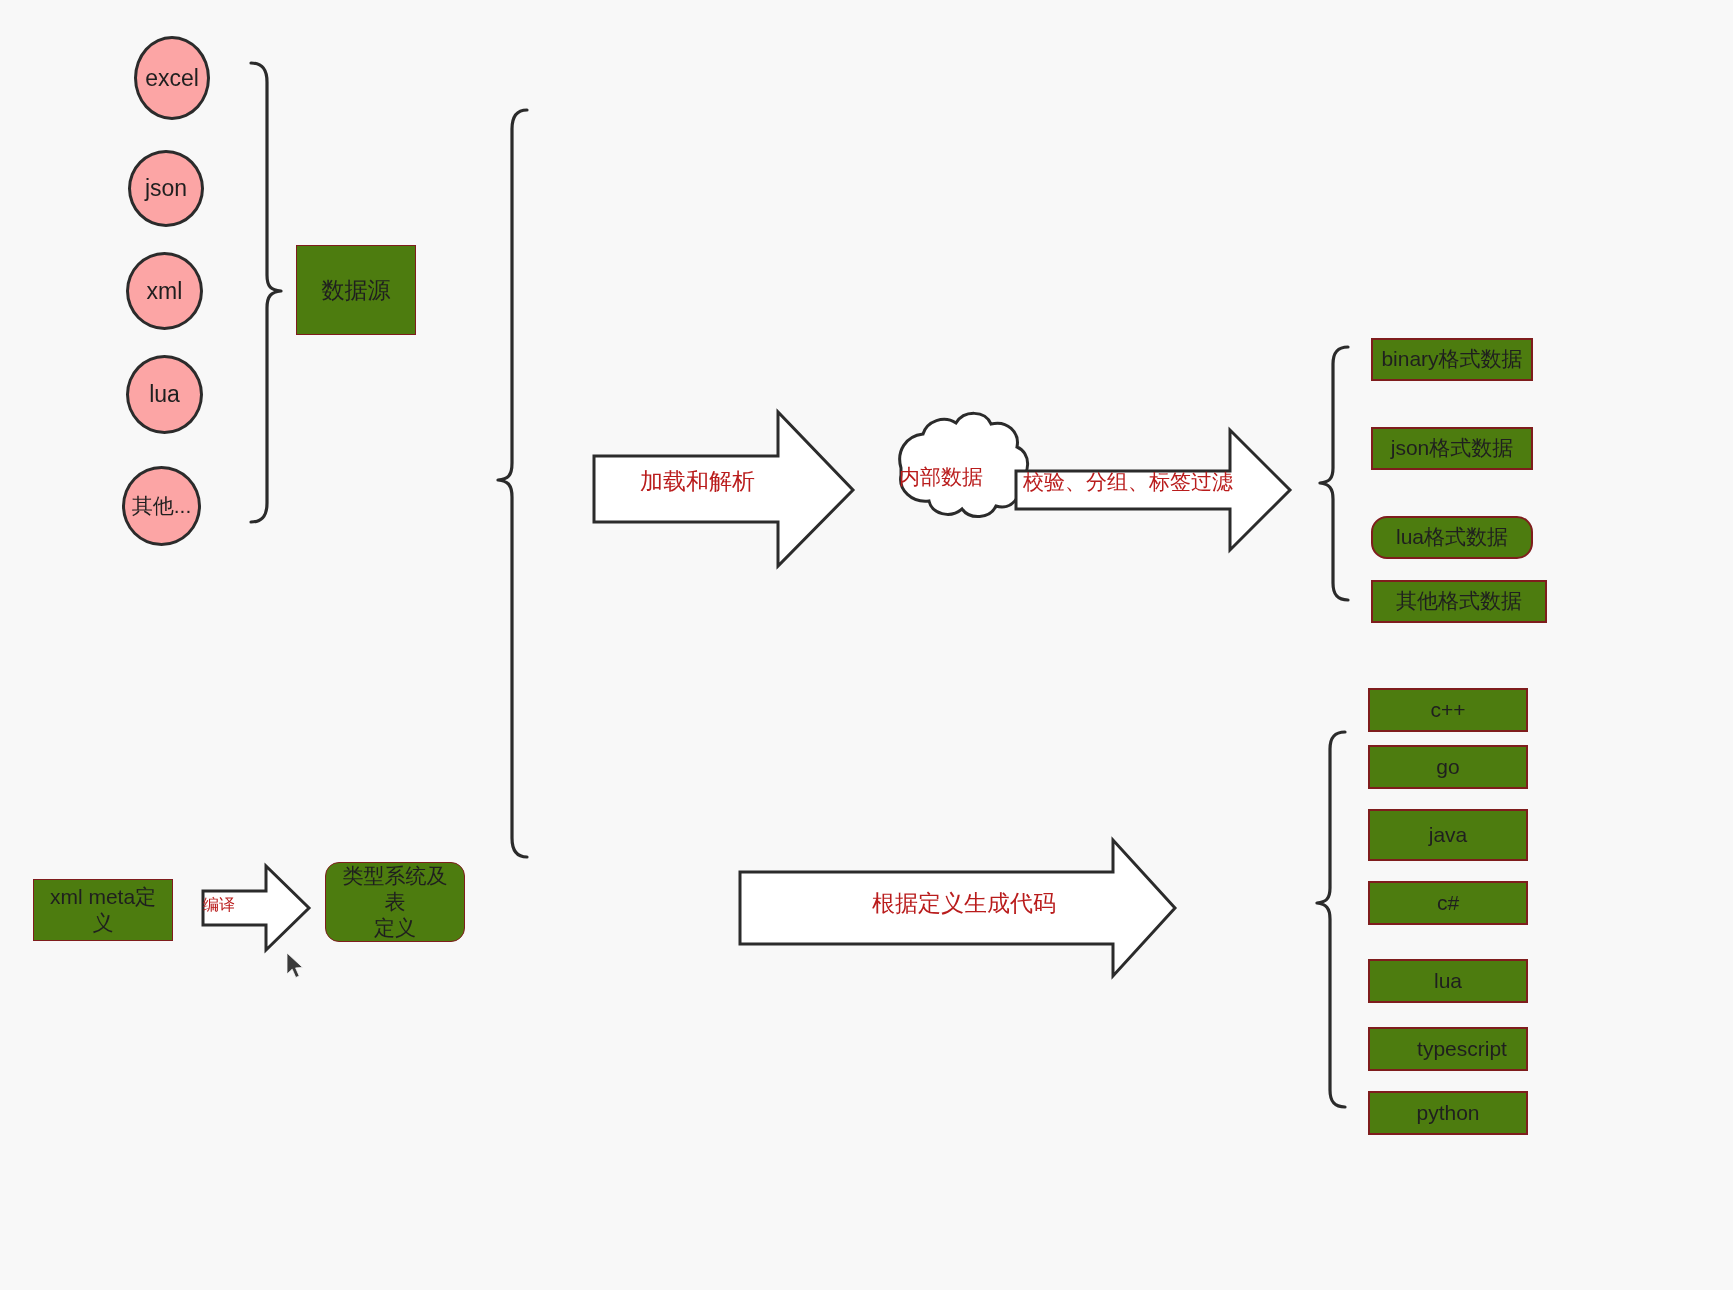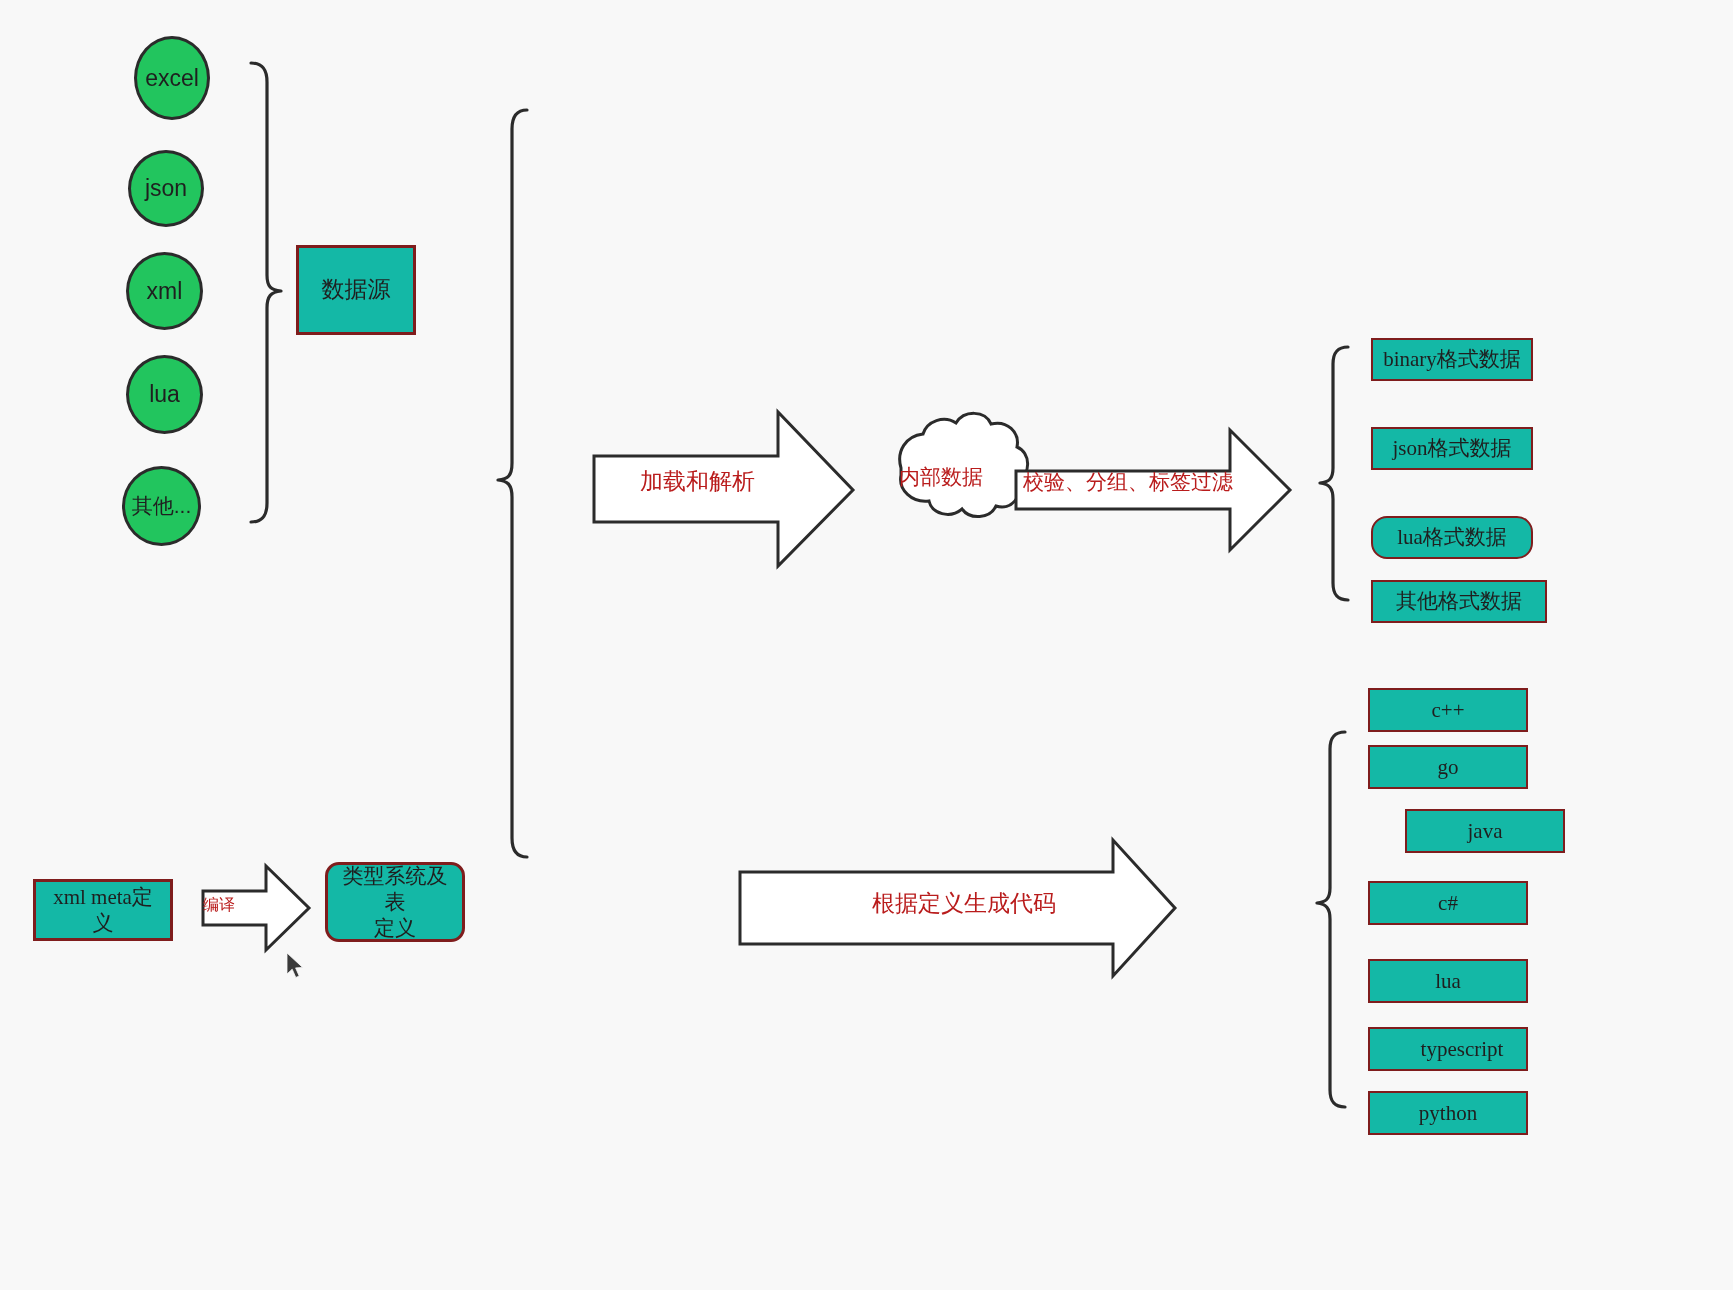--- a/index.html
+++ b/index.html
@@ -29,29 +29,28 @@
     text-align: center;
     box-sizing: border-box;
     line-height: 1.25;
     color: #1f1f1f;
     user-select: none;
   }
   
   .ellipse {
     border: 3px solid #2b2b2b;
     border-radius: 50%;
-    background: #22c55e;
+    background: #fca5a5;
     font-size: 23px;
   }
   
   .rect {
-    border: 3px solid #7f1d1d;
-    background: #14b8a6;
+    border: 1px solid #7f1d1d;
+    background: #4d7c0f;
     font-size: 23px;
-    font-family: Liberation Serif, serif;
   }
   .rect.thin { border-width: 2.5px; }
   .rect.rounded { border-radius: 14px; }
   .label-svg-text {
     position: absolute;
     display: flex;
     align-items: flex-start;
     justify-content: center;
     font-size: 23px;
     color: #b91c1c;
@@ -207,21 +206,21 @@
 </div>
 
 <div class="node rect thin" style="left:1368px; top:688px; width:160px; height:44px; font-size:21px;">
   <span>c++</span>
 </div>
 
 <div class="node rect thin" style="left:1368px; top:745px; width:160px; height:44px; font-size:21px;">
   <span>go</span>
 </div>
 
-<div class="node rect thin" style="left:1368px; top:809px; width:160px; height:44px; font-size:21px;margin-left:37px;">
+<div class="node rect thin" style="left:1368px; top:809px; width:160px; height:52px; font-size:21px;">
   <span>java</span>
 </div>
 
 <div class="node rect thin" style="left:1368px; top:881px; width:160px; height:44px; font-size:21px;">
   <span>c#</span>
 </div>
 
 <div class="node rect thin" style="left:1368px; top:959px; width:160px; height:44px; font-size:21px;">
   <span>lua</span>
 </div>

